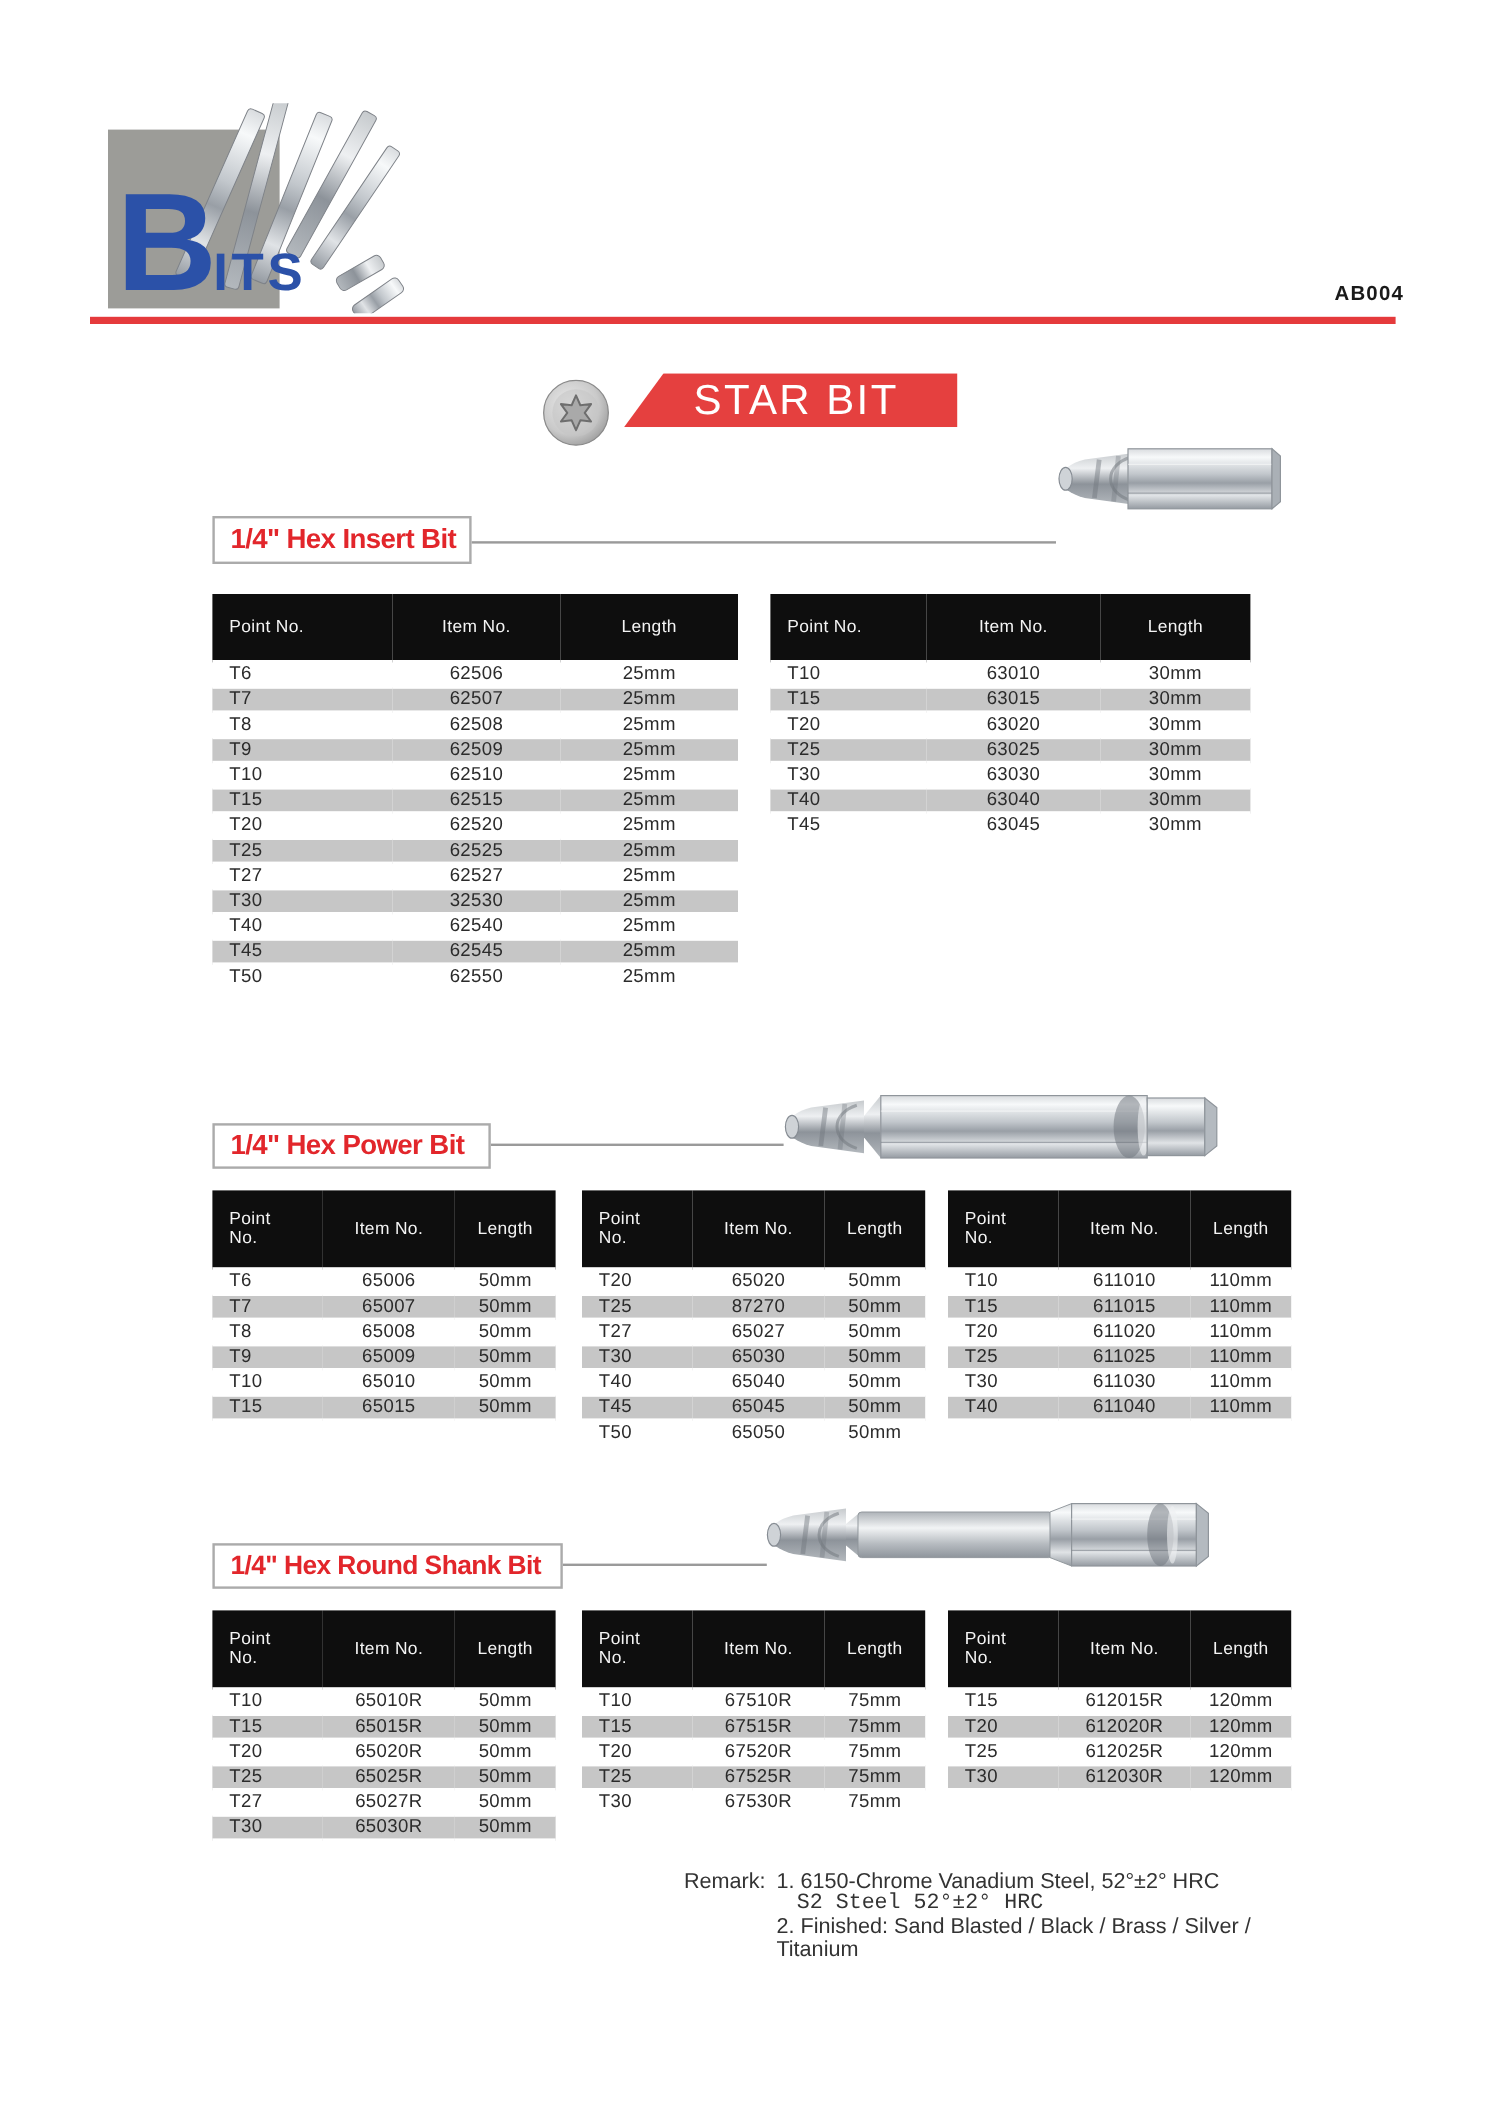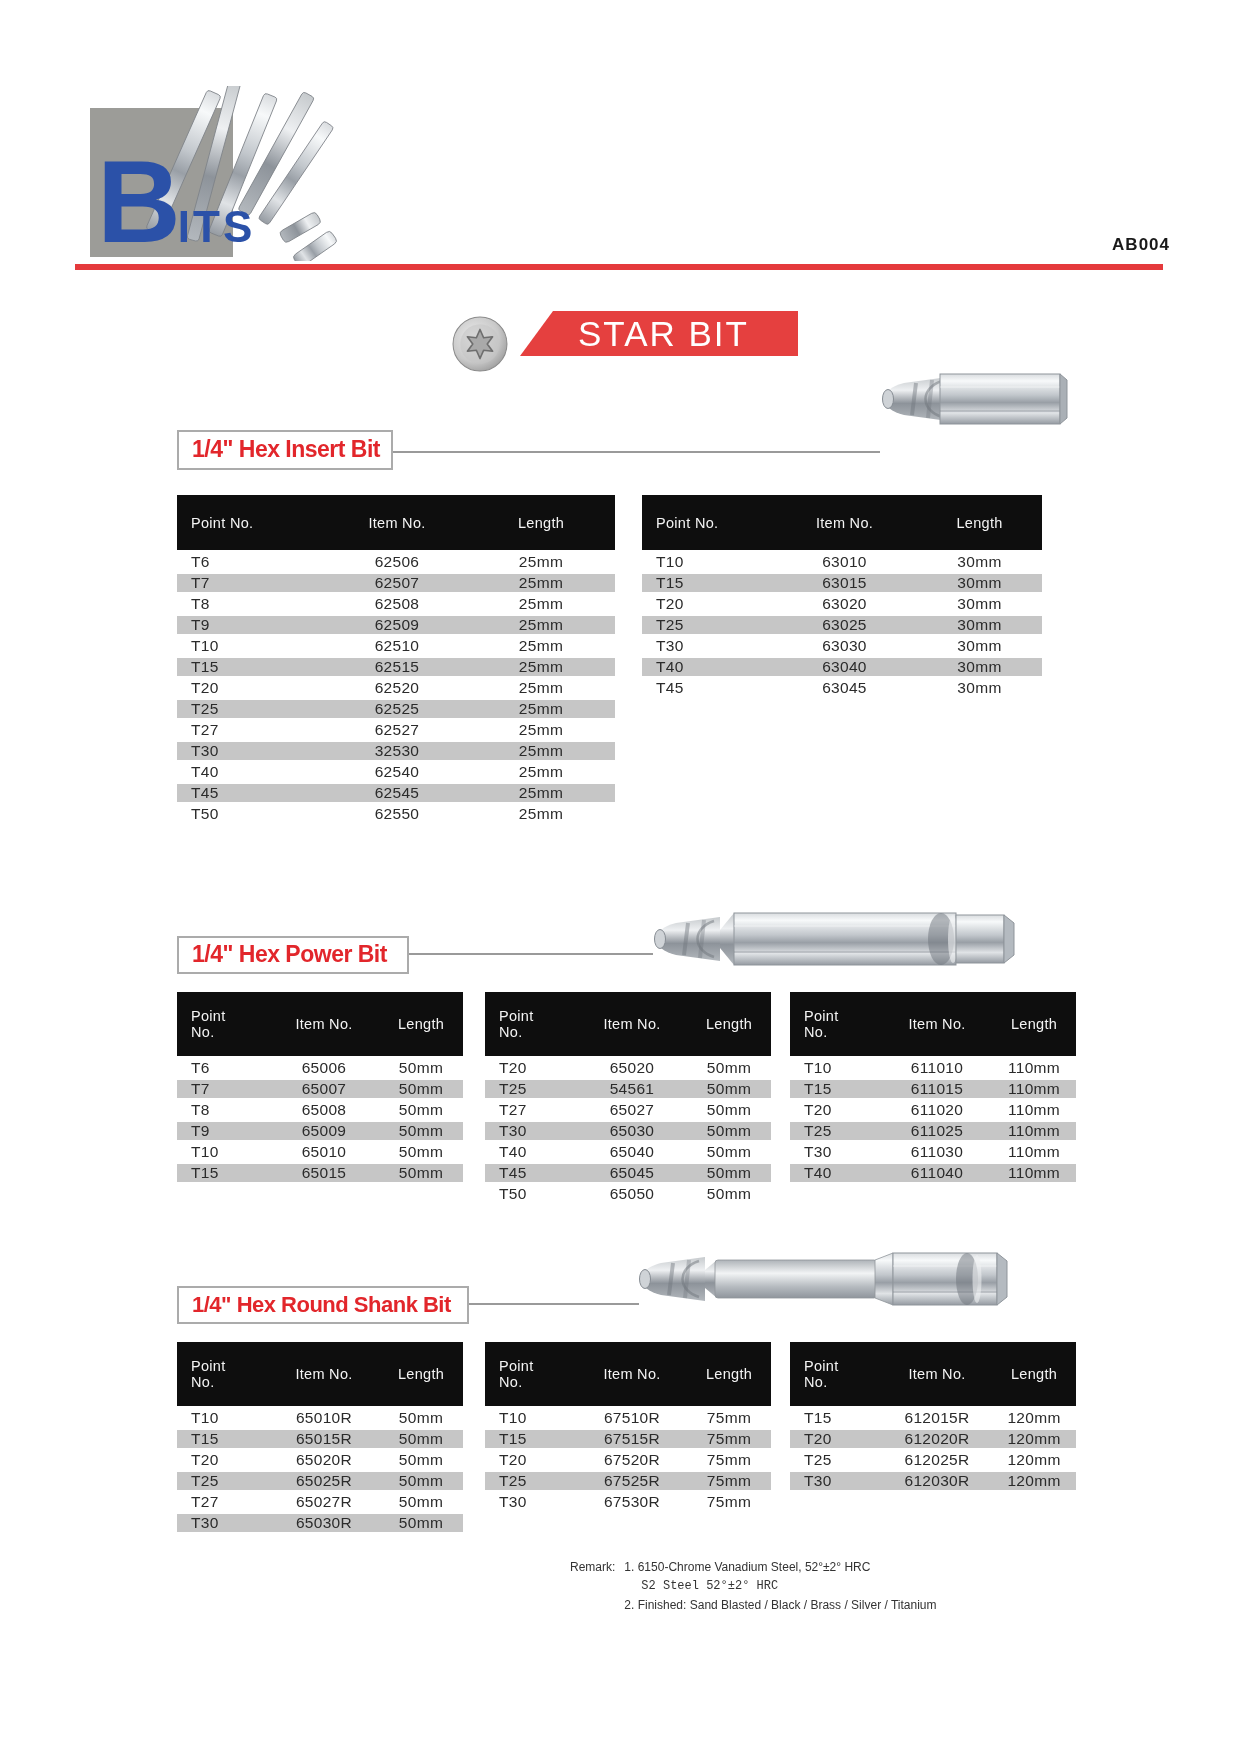--- a/index.html
+++ b/index.html
@@ -60,21 +60,21 @@
   #s1-t1{left:177px;top:495px;width:438px;}
   #s1-t2{left:642px;top:495px;width:400px;}
   #s2-t1{left:177px;top:992px;width:286px;}
   #s2-t2{left:485px;top:992px;width:286px;}
   #s2-t3{left:790px;top:992px;width:286px;}
   #s3-t1{left:177px;top:1342px;width:286px;}
   #s3-t2{left:485px;top:1342px;width:286px;}
   #s3-t3{left:790px;top:1342px;width:286px;}
 
   
-  #remark{left:570px;top:1558px;width:480px;font-size:12px;color:#333;line-height:19px;display:flex;}
+  #remark{left:570px;top:1558px;width:480px;font-size:18px;color:#333;line-height:19px;display:flex;}
   #remark .lbl{flex:0 0 auto;margin-right:9px;}
   #remark .ln2{padding-left:17px;font-family:Liberation Mono, monospace;}
 </style>
 </head>
 <body>
 
 <svg width="0" height="0" style="position:absolute" aria-hidden="true">
   <defs>
     <linearGradient id="g-metal" x1="0" y1="0" x2="0" y2="1">
       <stop offset="0" stop-color="#d9dcdf"></stop>
@@ -354,21 +354,21 @@
       </tr>
     </thead>
   <tbody>
       <tr>
         <td>T20</td>
         <td>65020</td>
         <td>50mm</td>
       </tr>
       <tr>
         <td>T25</td>
-        <td>54561</td>
+        <td>87270</td>
         <td>50mm</td>
       </tr>
       <tr>
         <td>T27</td>
         <td>65027</td>
         <td>50mm</td>
       </tr>
       <tr>
         <td>T30</td>
         <td>65030</td>

